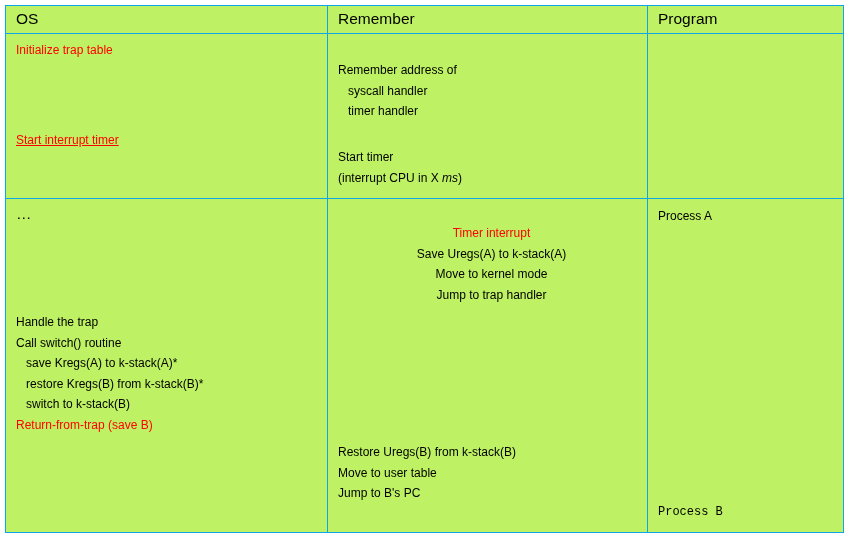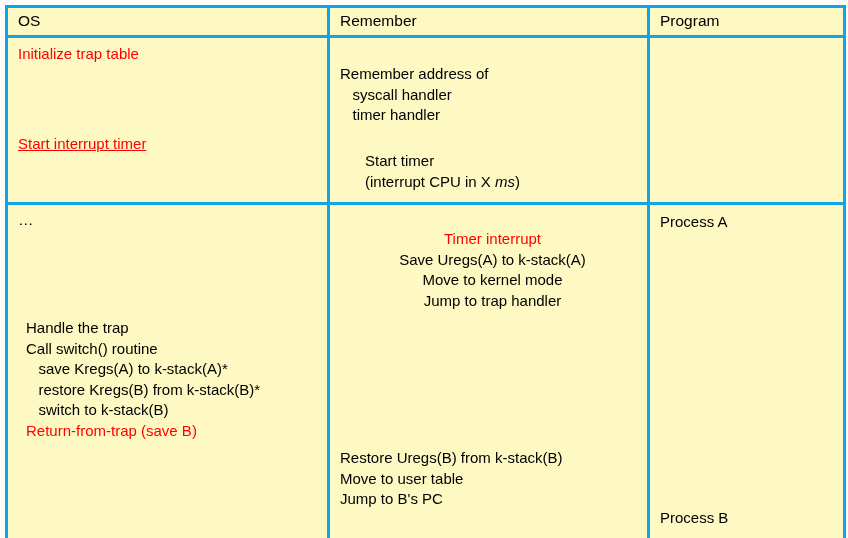--- a/index.html
+++ b/index.html
@@ -23,24 +23,24 @@
   table.trap-table {
     position: absolute;
     left: 5px;
     top: 5px;
     width: 838px;
     border-collapse: collapse;
     table-layout: fixed;
     background: #ffffff;
   }
   table.trap-table td {
-    border: 3px solid #0ea5e9;
+    border: 1px solid #0ea5e9;
     vertical-align: top;
     padding: 0;
-    background: #fef9c3;
+    background: #bef264;
   }
   col.c-os      { width: 322px; }
   col.c-hw      { width: 320px; }
   col.c-prog    { width: 196px; }
 
   .cellpad {
     padding: 4px 0 4px 10px;
     font-size: 15.5px;
     line-height: 20.5px;
     white-space: pre-wrap;
@@ -57,42 +57,42 @@
   tr.row-switch td { height: 333px; }
 
   .stack {
     position: relative;
     height: 100%;
   }
   .blk {
     position: absolute;
     left: 10px;
     right: 2px;
-    font-size: 15px;
+    font-size: 12px;
     line-height: 20.5px;
     white-space: pre;
   }
   .red   { color: #ff0000; }
   .black { color: #000000; }
   .ital  { font-style: italic; }
   .dots  { font-size: 15.5px; letter-spacing: 0px; }
 
   
   .os-init-trap   { top: 6px; }
   .os-start-timer { top: 96px; text-decoration: underline; }
   .hw-remember    { top: 26px; }
-  .hw-starttimer  { top: 113px; margin-left: 25px; }
+  .hw-starttimer  { top: 113px; }
 
   
   .os-dots        { top: 5px; }
-  .os-handle      { top: 113px; margin-left: 8px; }
+  .os-handle      { top: 113px; }
   .hw-timerint    { top: 24px; text-align: center; }
   .hw-restore     { top: 243px; }
   .pg-proca       { top: 7px; }
-  .pg-procb       { top: 303px; }
+  .pg-procb       { top: 303px; font-family: Liberation Mono, monospace; }
 </style>
 </head>
 <body>
 
 <div class="sheet">
 
   <table class="trap-table">
     <colgroup>
       <col class="c-os">
       <col class="c-hw">

